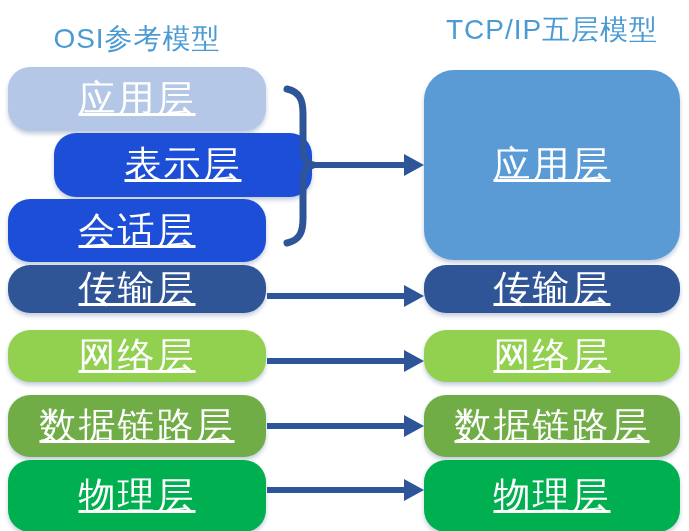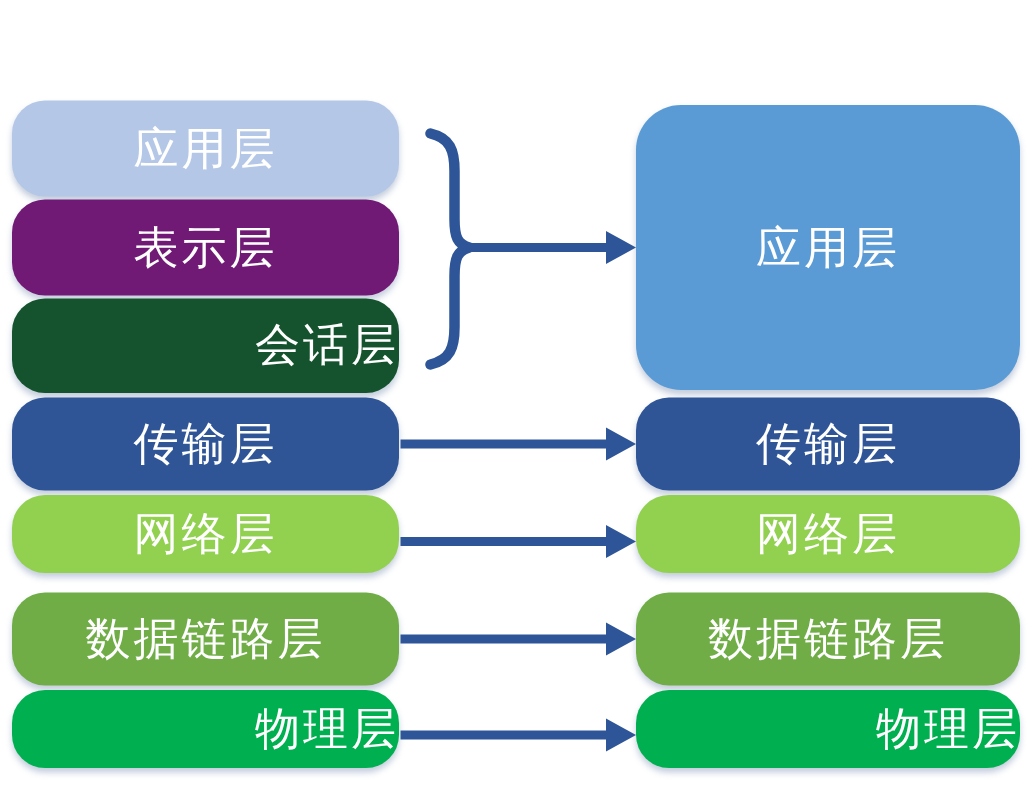--- a/index.html
+++ b/index.html
@@ -24,57 +24,60 @@
     white-space: nowrap;
   }
   .title-left  { left: 8px;   width: 258px; top: 20px; }
   .title-right { left: 424px; width: 256px; top: 11px; }
   .layer {
     position: absolute;
     display: flex;
     align-items: center;
     justify-content: center;
     color: #ffffff;
-    font-size: 30px;
+    font-size: 37px;
     border-radius: 22px;
     box-shadow: 0 3px 4px rgba(125, 145, 180, 0.45);
     letter-spacing: 2px;
+    text-decoration: underline;
   }
   .col-left  .layer { left: 8px;   width: 258px; }
   .col-right .layer { left: 424px; width: 256px; }
   .l1 { top: 67px;  height: 64px; }
   .l2 { top: 133px; height: 64px; }
   .l3 { top: 199px; height: 63px; }
-  .l4 { top: 265px; height: 62px; align-items: center; }
+  .l4 { top: 265px; height: 48px; align-items: center; }
   .l5 { top: 330px; height: 52px; }
   .l6 { top: 395px; height: 62px; justify-content: center; }
-  .l7 { top: 460px; height: 52px; justify-content: flex-end; }
+  .l7 { top: 460px; height: 72px; }
   .big { top: 70px; height: 190px; border-radius: 30px; }
   .overlay {
     position: absolute;
     left: 0; top: 0;
     width: 689px; height: 531px;
     pointer-events: none;
   }
 </style>
 </head>
 <body>
 
 <div class="canvas">
 
+  <div class="col-title title-left">OSI参考模型</div>
 
+  <div class="col-title title-right">TCP/IP五层模型</div>
 
   <div class="col-left">
     <div class="layer l1" style="background-color: rgb(180, 199, 231);">
       <span>应用层</span>
     </div>
-    <div class="layer l2" style="background-color: #701a75;">
+    <div class="layer l2" style="background-color: #1d4ed8; margin-left: 46px;">
       <span>表示层</span>
     </div>
-    <div class="layer l3" style="background-color: #14532d; justify-content: flex-end;">
+    <div class="layer l3" style="background-color: #1d4ed8;">
       <span>会话层</span>
     </div>
     <div class="layer l4" style="background-color: rgb(47, 85, 151);">
       <span>传输层</span>
     </div>
     <div class="layer l5" style="background-color: rgb(146, 208, 80);">
       <span>网络层</span>
     </div>
     <div class="layer l6" style="background-color: rgb(112, 173, 71);">
       <span>数据链路层</span>

